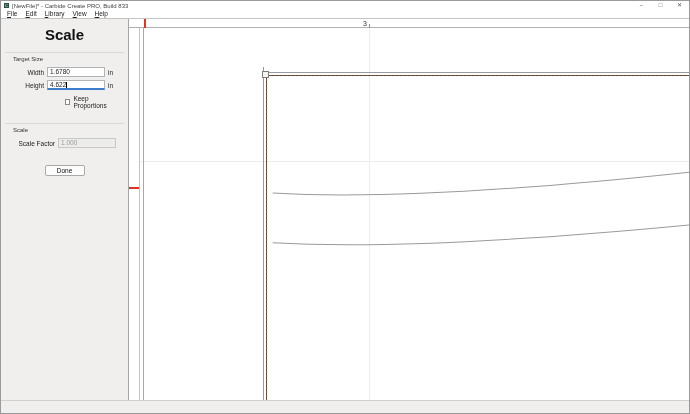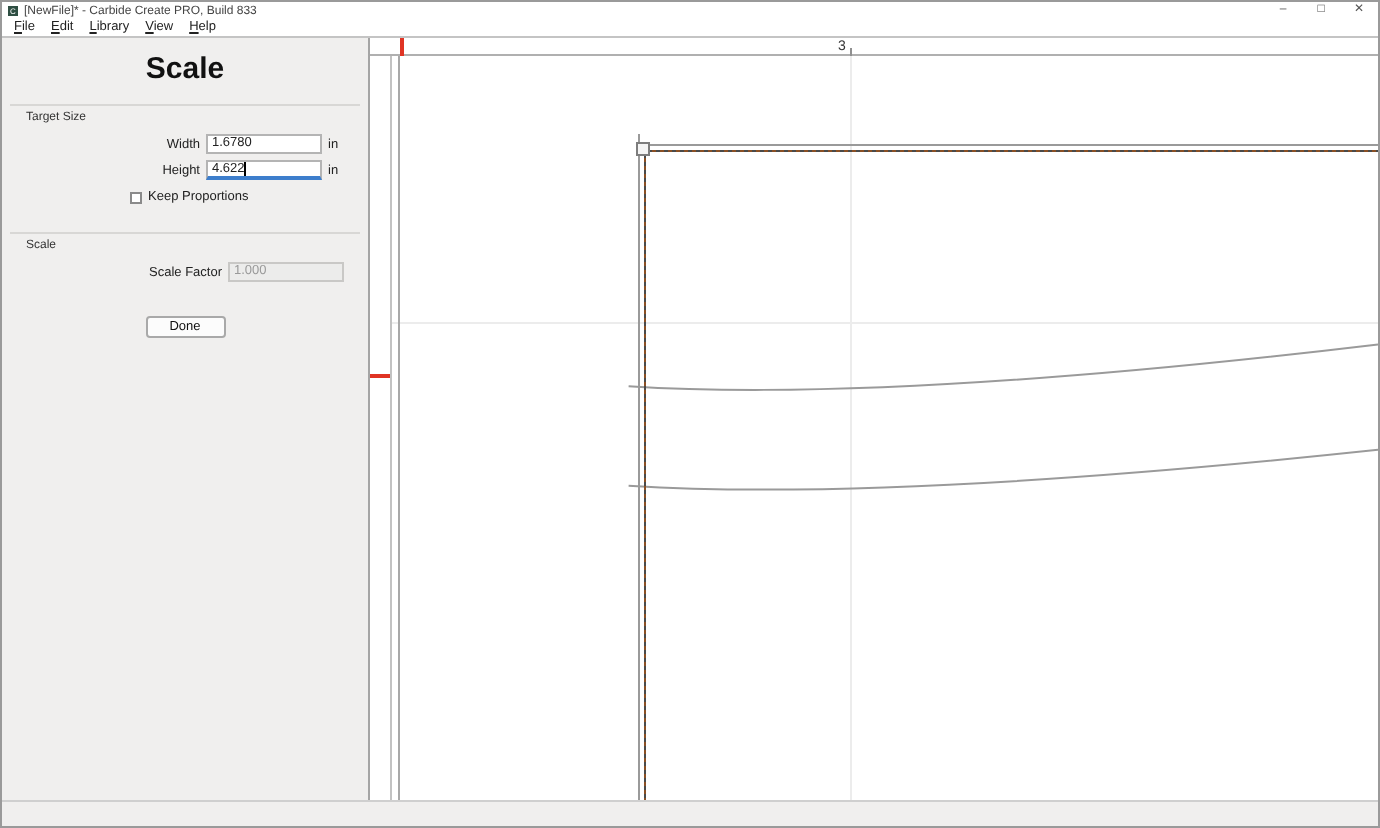--- a/index.html
+++ b/index.html
@@ -19,21 +19,21 @@
   
   .menubar { height:9px; display:flex; align-items:center; background:#fff;
     border-bottom:1px solid #c4c4c4; padding-left:2px; flex:0 0 auto; }
   .menu-item { display:inline-block; font-size:6.5px; color:#222; padding:0 4px; line-height:8px; }
   .menu-item::first-letter { text-decoration:underline; }
 
   
   .main { display:flex; flex:1 1 auto; min-height:0; }
 
   
-  .panel { width:184px; background:#f0efee; border-right:1px solid #a5a5a5;
+  .panel { width:128px; background:#f0efee; border-right:1px solid #a5a5a5;
     display:flex; flex-direction:column; flex:0 0 auto; }
   .panel-title { font-size:15px; font-weight:bold; color:#111; text-align:center; margin:7px 0 9px; }
   .group { border-top:1px solid #d8d7d5; margin:0 4px; padding:2px 4px 5px; }
   .group + .group { margin-top:6px; }
   .group-label { font-size:6px; color:#333; margin:1px 0 5px 4px; }
   .row { display:flex; align-items:center; justify-content:flex-end; gap:3px; margin:3px 4px 3px 0; }
   .field-label { font-size:6.5px; color:#222; }
   .input-box { width:58px; height:10px; background:#fff; border:1px solid #b4b4b4;
     font-size:6.5px; color:#222; line-height:8px; padding:0 2px; overflow:hidden; white-space:nowrap; }
   .input-box.focused { border-bottom:2px solid #3d7ecc; }

